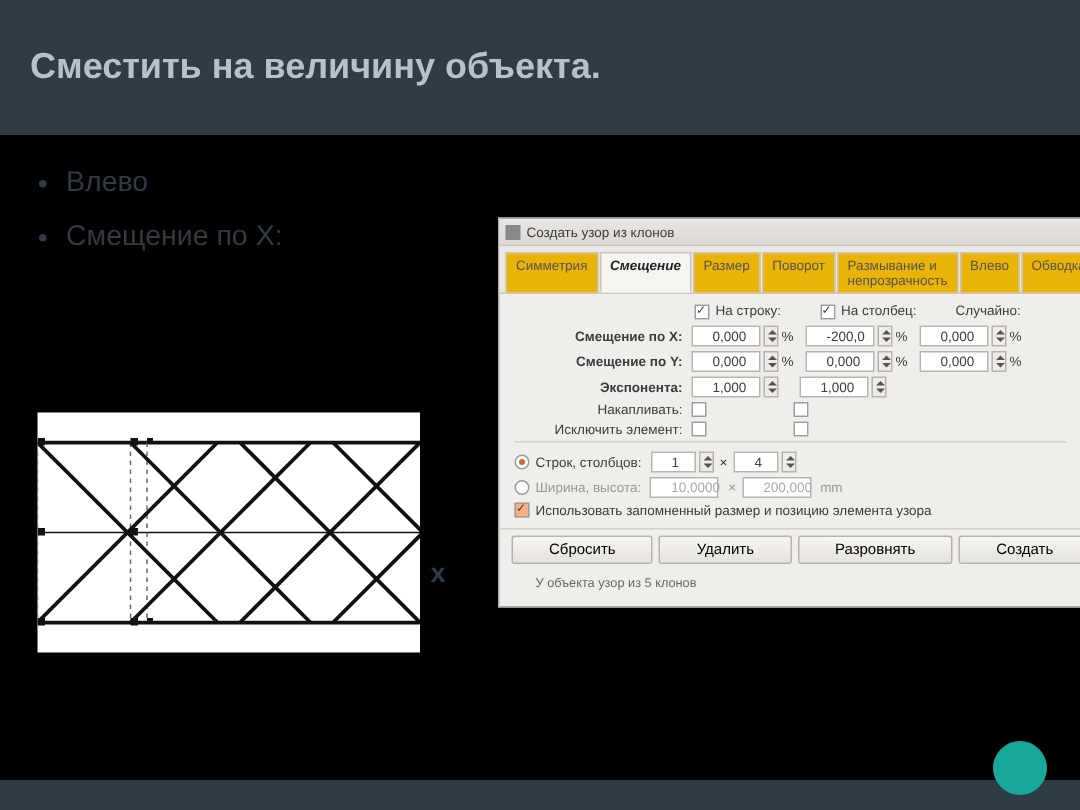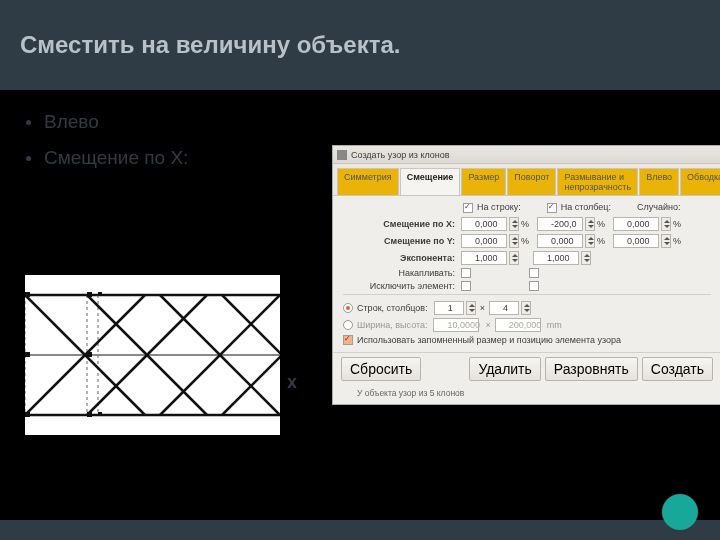--- a/index.html
+++ b/index.html
@@ -56,21 +56,21 @@
   .tabs {
     display: flex; gap: 0; border-bottom: 1px solid #c9c5c0;
     padding: 4px 4px 0 4px; background: #ebe8e3;
     font-size: 9px;
   }
   .tab {
     padding: 3px 6px; background: #eab308; border:1px solid #c9c5c0;
     border-bottom: none; margin-right: 1px; color:#555;
     cursor: pointer;
   }
-  .tab.active { background: #f6f4f0; font-weight:600; color:#222; }
+  .tab.active { background: #f6f4f0; font-weight:600; color:#222;font-style:italic; }
   .panel { padding: 6px 10px 4px 10px; }
   .cols-header { display:flex; gap:26px; padding-left: 120px; margin-bottom: 4px; }
   .chk { width:10px; height:10px; border:1px solid #9d9d9d; background:#fff; display:inline-block; margin-right:4px; vertical-align:middle; }
   .chk.on::after { content:"✓"; font-size:8px; position:relative; top:-3px; left:0; color:#444; }
   .row { display:flex; align-items:center; margin-bottom:3px; }
   .row .lbl { width: 118px; text-align:right; padding-right:6px; font-weight:600; }
   .spin {
     width:46px; height:14px; border:1px solid #b7b3ad; background:#fff;
     display:inline-flex; align-items:center; padding:0 13px;
     font-size:9px; margin-right:2px;
@@ -81,21 +81,21 @@
   }
   .stepper::before { top:2px; border-bottom:3px solid #555; }
   .stepper::after { bottom:2px; border-top:3px solid #555; }
   .pct { margin: 0 8px 0 2px; }
   .miniLbl { width:118px; text-align:right; padding-right:6px; }
   .sep { height:1px; background:#d3cfc9; margin:2px 0 6px 0; }
   .radio { width:10px; height:10px; border:1px solid #999; border-radius:50%; background:#fff; display:inline-block; margin-right:4px; position:relative; }
   .radio.on::after { content:""; position:absolute; left:2px; top:2px; width:4px; height:4px; border-radius:50%; background:#cf6a2e; }
   .btn {
     border:1px solid #b7b3ad; background:linear-gradient(#f7f5f1,#e5e2dc);
-    padding:3px 8px; font-size:14px; cursor:pointer; border-radius:2px;
+    padding:3px 24px; font-size:10px; cursor:pointer; border-radius:2px;
   }
   .footer-line { display:flex; align-items:center; gap:4px; padding:4px 8px; border-top:1px solid #d3cfc9; }
   .footer-line .actions { margin-left:auto; display:flex; gap:4px; }
   .status { font-size:8.5px; color:#666; padding:3px 24px; }
   .literal-x { position:absolute; top:372px; left:287px; color:#2f3b45; font-size:18px; font-weight:600; }
   .accent-dot {
     position:absolute; right:22px; bottom:10px;
     width:36px; height:36px; border-radius:50%;
     background:#18a89a;
   }

